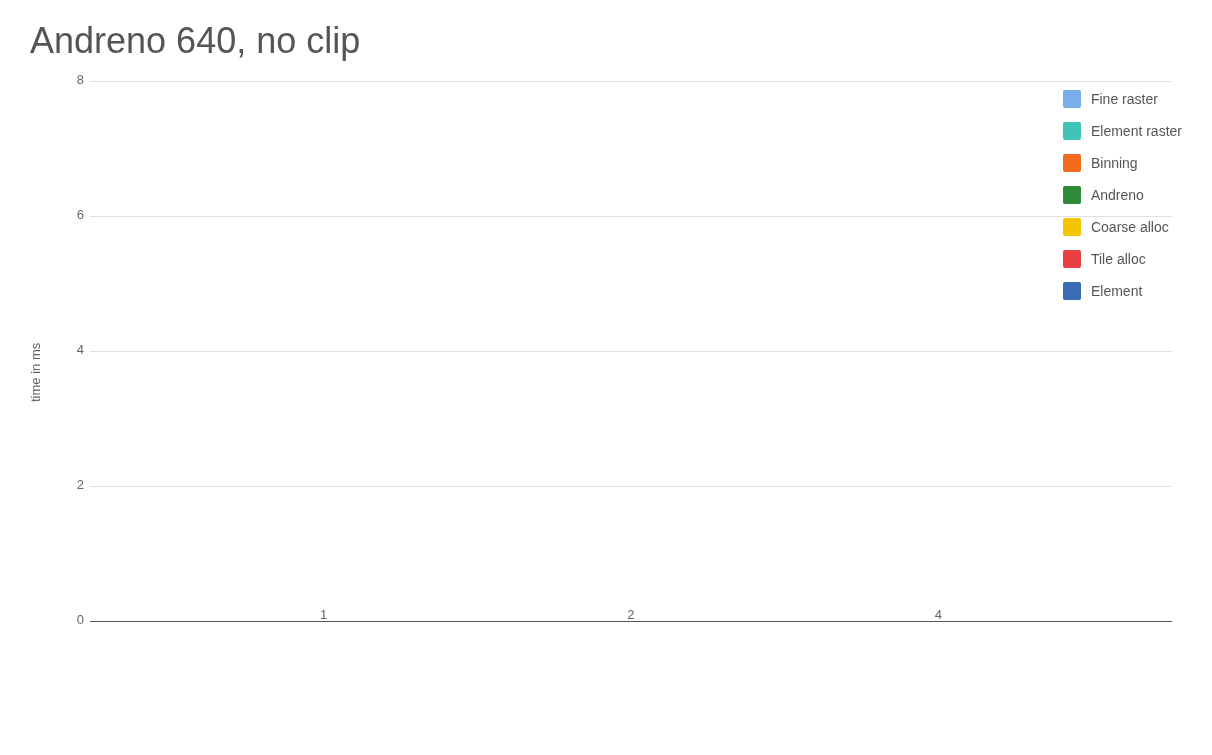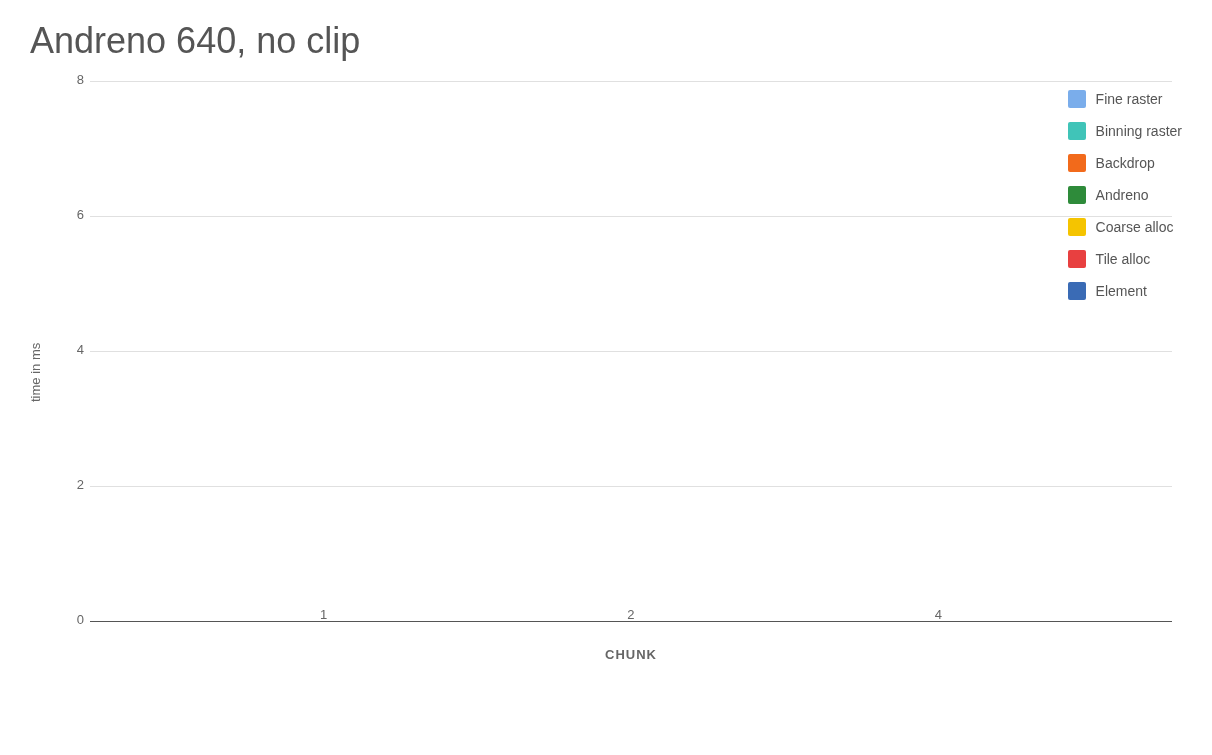--- a/index.html
+++ b/index.html
@@ -143,37 +143,36 @@
                 <div style="width: 100%; height: 13.75%; background: rgb(64, 196, 184);"></div>
                 <div style="width: 100%; height: 2.5%; background: rgb(242, 106, 27);"></div>
                 <div style="width: 100%; height: 1.75%; background: rgb(46, 139, 58);"></div>
                 <div style="width: 100%; height: 3.5%; background: rgb(245, 196, 0);"></div>
                 <div style="width: 100%; height: 2.25%; background: rgb(232, 64, 64);"></div>
                 <div style="width: 100%; height: 3.5%; background: rgb(58, 107, 181);"></div>
               </div>
               <div style="font-size: 13px; color: rgb(102, 102, 102); margin-top: 8px; text-align: center;">4</div>
             </div>
           </div>
-          <div style="position: absolute; bottom: 0px; left: 0px; right: 0px; text-align: center; font-size: 13px; color: rgb(102, 102, 102); font-weight: bold; letter-spacing: 1px;">CHUNK</div>
         </div>
     </div>
   </div>
 
   <div class="legend" id="legend-container">
   <div class="legend-item">
         <div class="legend-swatch" style="background: rgb(122, 173, 235);"></div>
         <span>Fine raster</span>
       </div>
       <div class="legend-item">
         <div class="legend-swatch" style="background: rgb(64, 196, 184);"></div>
-        <span>Binning raster</span>
+        <span>Element raster</span>
       </div>
       <div class="legend-item">
         <div class="legend-swatch" style="background: rgb(242, 106, 27);"></div>
-        <span>Backdrop</span>
+        <span>Binning</span>
       </div>
       <div class="legend-item">
         <div class="legend-swatch" style="background: rgb(46, 139, 58);"></div>
         <span>Andreno</span>
       </div>
       <div class="legend-item">
         <div class="legend-swatch" style="background: rgb(245, 196, 0);"></div>
         <span>Coarse alloc</span>
       </div>
       <div class="legend-item">

